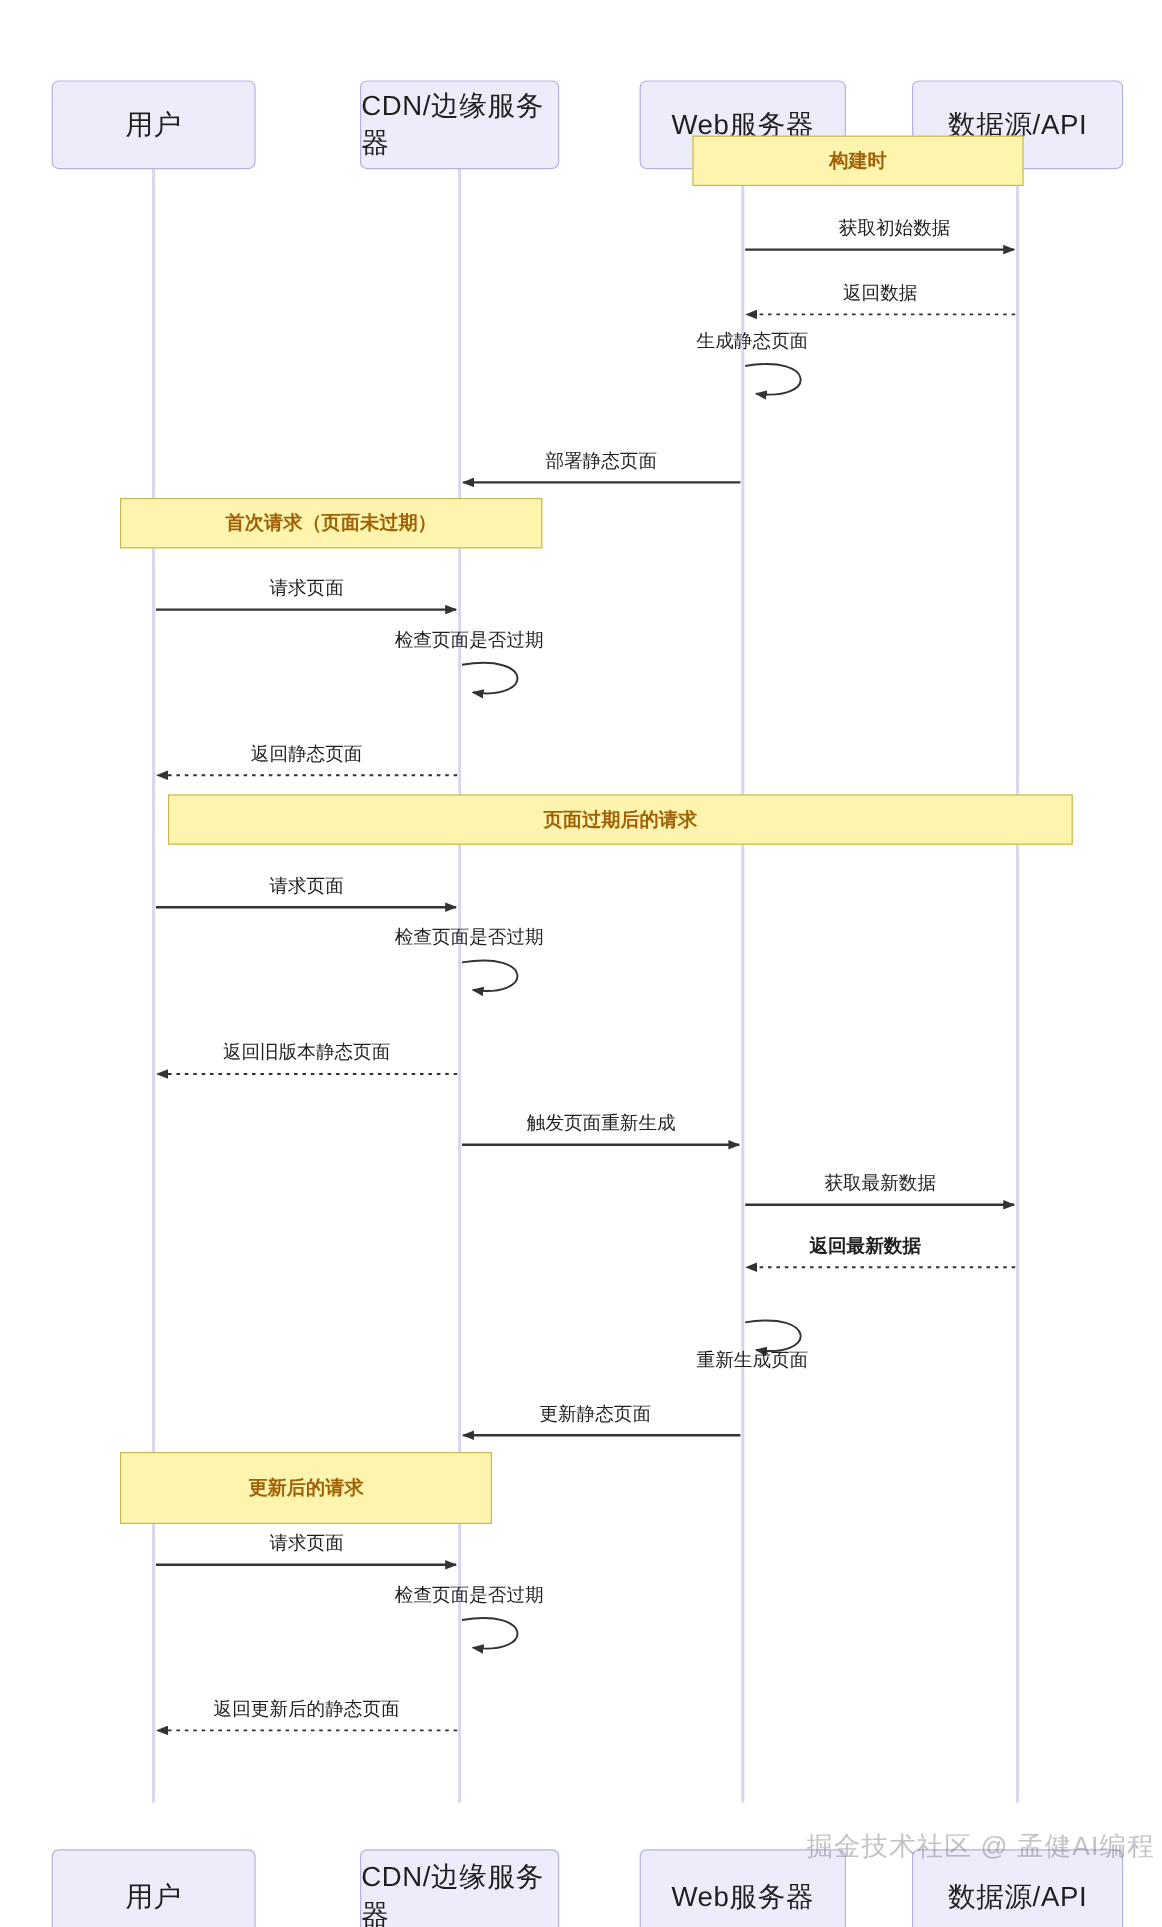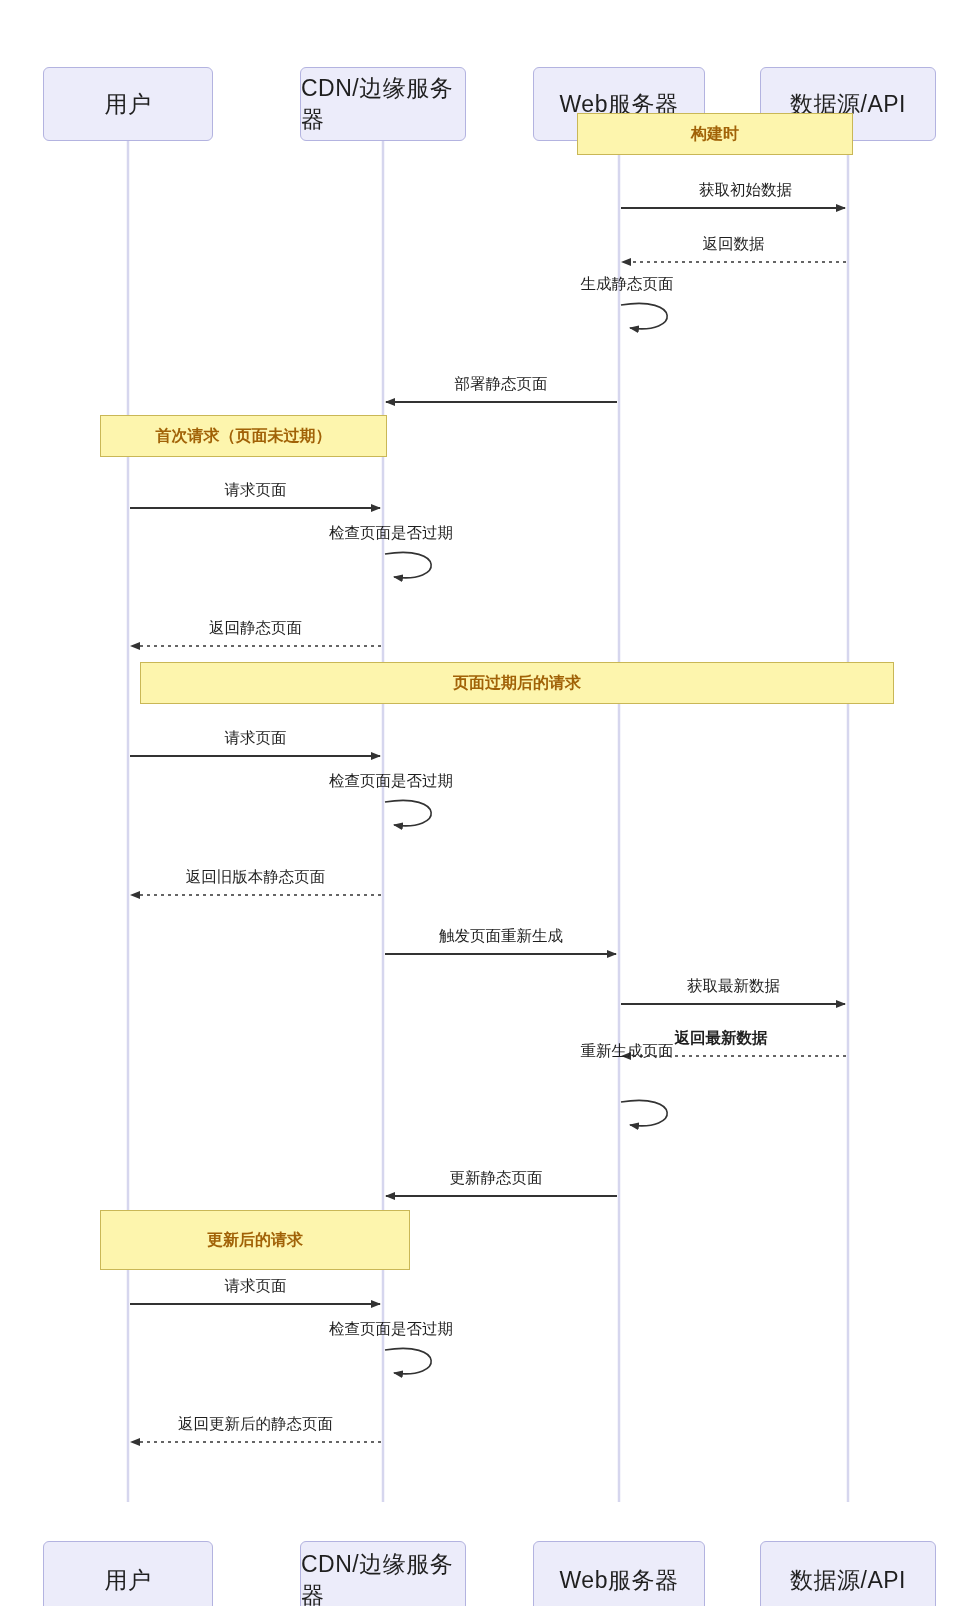--- a/index.html
+++ b/index.html
@@ -120,21 +120,21 @@
       </div>
       <div class="participant-box" style="left: 760px; top: 28px; width: 176px; height: 74px;">
         <span>数据源/API</span>
       </div>
     </div>
 
   <div id="notes-layer">
       <div class="note-box" style="left: 577px; top: 113px; width: 276px; height: 42px;">
         <span>构建时</span>
       </div>
-      <div class="note-box" style="left: 100px; top: 415px; width: 287px; height: 42px;">
+      <div class="note-box" style="left: 100px; top: 415px; width: 352px; height: 42px;">
         <span>首次请求（页面未过期）</span>
       </div>
       <div class="note-box" style="left: 100px; top: 662px; width: 754px; height: 42px; margin-left: 40px;">
         <span>页面过期后的请求</span>
       </div>
       <div class="note-box" style="left: 100px; top: 1210px; width: 310px; height: 60px;">
         <span>更新后的请求</span>
       </div>
     </div>
 
@@ -145,21 +145,21 @@
       <div class="msg-label" style="left: 501px; top: 374px;">部署静态页面</div>
       <div class="msg-label" style="left: 255.5px; top: 480px;">请求页面</div>
       <div class="msg-label" style="left: 391px; top: 523px;">检查页面是否过期</div>
       <div class="msg-label" style="left: 255.5px; top: 618px;">返回静态页面</div>
       <div class="msg-label" style="left: 255.5px; top: 728px;">请求页面</div>
       <div class="msg-label" style="left: 391px; top: 771px;">检查页面是否过期</div>
       <div class="msg-label" style="left: 255.5px; top: 867px;">返回旧版本静态页面</div>
       <div class="msg-label" style="left: 501px; top: 926px;">触发页面重新生成</div>
       <div class="msg-label" style="left: 733.5px; top: 976px;">获取最新数据</div>
       <div class="msg-label" style="left: 721px; top: 1028px; font-weight: bold;">返回最新数据</div>
-      <div class="msg-label" style="left: 627px; top: 1041px;">重新生成页面</div>
+      <div class="msg-label" style="left: 627px; top: 1123px;">重新生成页面</div>
       <div class="msg-label" style="left: 496px; top: 1168px;">更新静态页面</div>
       <div class="msg-label" style="left: 255.5px; top: 1276px;">请求页面</div>
       <div class="msg-label" style="left: 391px; top: 1319px;">检查页面是否过期</div>
       <div class="msg-label" style="left: 255.5px; top: 1414px;">返回更新后的静态页面</div>
     </div>
 
   <div id="bottom-participants">
       <div class="participant-box" style="left: 43px; top: 1502px; width: 170px; height: 78px;">
         <span>用户</span>
       </div>
@@ -167,14 +167,15 @@
         <span>CDN/边缘服务器</span>
       </div>
       <div class="participant-box" style="left: 533px; top: 1502px; width: 172px; height: 78px;">
         <span>Web服务器</span>
       </div>
       <div class="participant-box" style="left: 760px; top: 1502px; width: 176px; height: 78px;">
         <span>数据源/API</span>
       </div>
     </div>
 
+  <div class="watermark" id="watermark" style="left:672px; top:1524px;">掘金技术社区 @ 孟健AI编程</div>
 
 </div>
 
 </body></html>

